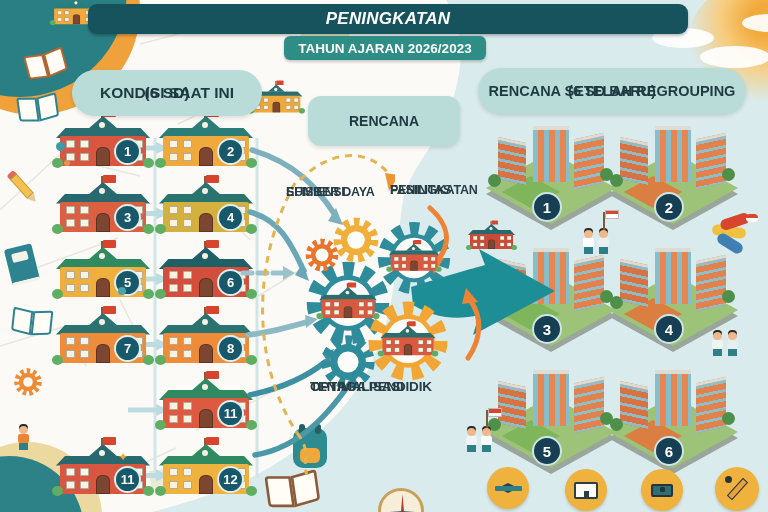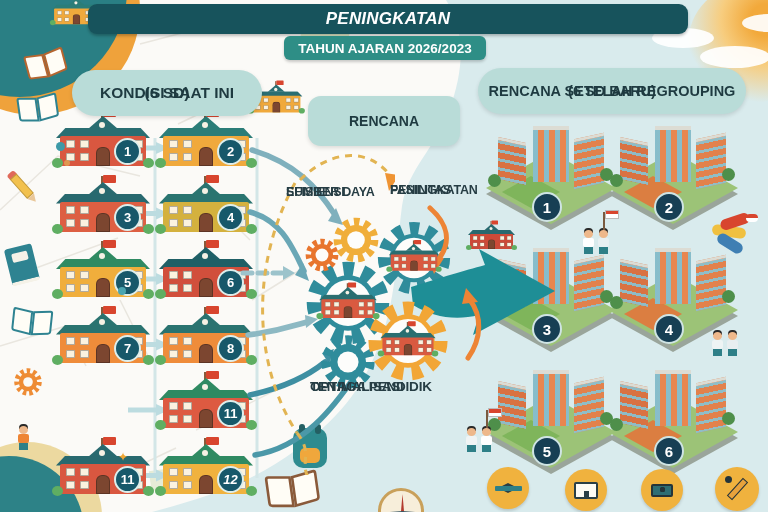--- a/index.html
+++ b/index.html
@@ -401,21 +401,21 @@
           <i class="win" style="left:6px;top:17px"></i>
           <i class="win" style="left:20px;top:17px"></i>
           <i class="win" style="left:60px;top:17px"></i>
           <i class="win" style="left:74px;top:17px"></i>
           <i class="door"></i>
         </i>
         <i class="bushL"></i>
         <i class="bushR"></i>
         <div class="num" style="left: 58px; top: 30px;">11</div>
       </div>
-      <div class="school" style="left: 159px; top: 435.5px; font-style: italic;">
+      <div class="school" style="left: 159px; top: 435.5px;">
         <i class="pole"></i>
         <i class="flagb"></i>
         <i class="gable" style="border-bottom-color:#2f8a62"></i>
         <i class="clock"></i>
         <i class="roof" style="background:#2f8a62"></i>
         <i class="bld" style="background:#f0b23e">
           <i class="win" style="left:6px;top:4px"></i>
           <i class="win" style="left:20px;top:4px"></i>
           <i class="win" style="left:60px;top:4px"></i>
           <i class="win" style="left:74px;top:4px"></i>

